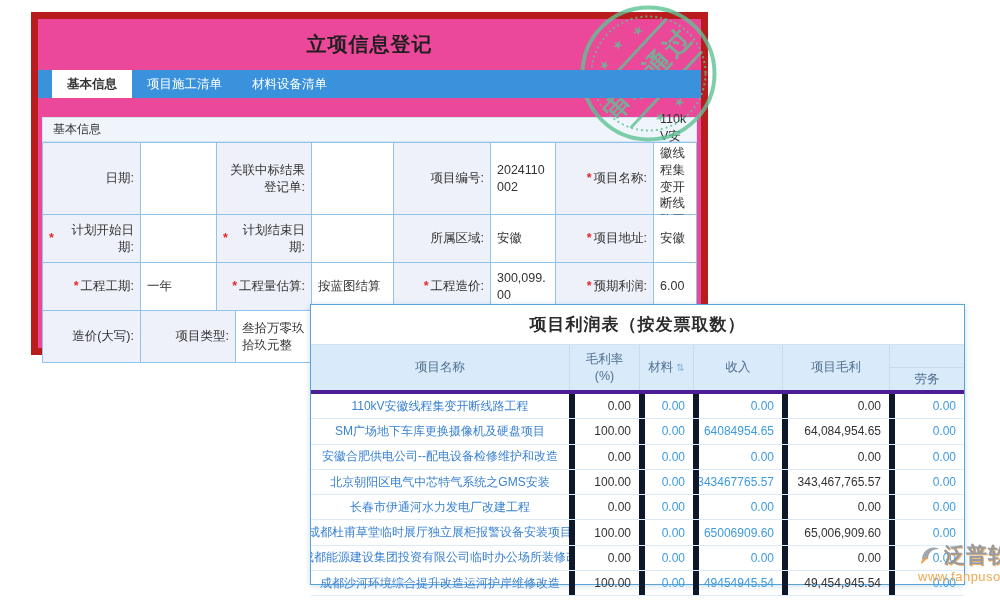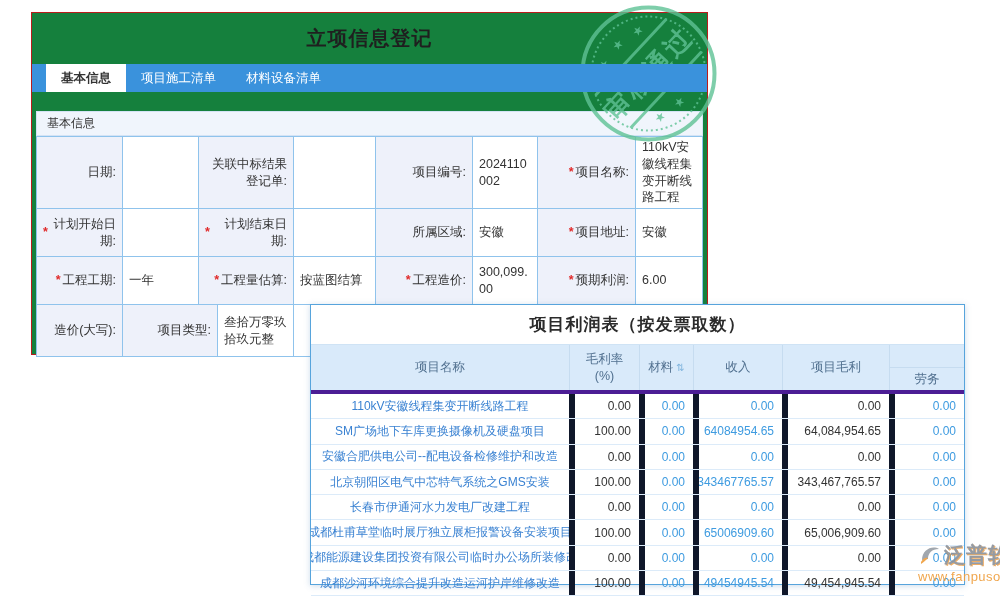--- a/index.html
+++ b/index.html
@@ -3,21 +3,21 @@
 <meta charset="utf-8">
 <style>
   html,body{margin:0;padding:0;}
   body{
     width:1000px;height:600px;position:relative;overflow:hidden;background:#fff;
     font-family:"Liberation Sans","DejaVu Sans",sans-serif;color:#333;
   }
   
   .form-window{
     position:absolute;left:31px;top:12px;width:677px;height:343px;
-    background:#15803d;border:1px solid #b91c1c;box-sizing:border-box;
+    background:#ec4899;border:7px solid #b91c1c;box-sizing:border-box;
   }
   .form-title{
     height:51px;display:flex;align-items:center;justify-content:center;
     font-size:20px;font-weight:bold;color:#1f1f1f;letter-spacing:1px;
   }
   .tabbar{
     position:absolute;left:0;top:51px;right:0;height:28px;background:#3a92dc;
     display:flex;align-items:stretch;z-index:6;
   }
   .tab{
@@ -35,21 +35,21 @@
   }
   .frow{display:flex;}
   .r0{height:72px}.r1{height:48px}.r2{height:48px}.r3{height:52px}
   .fcell{
     box-sizing:border-box;border-right:1px solid #8fc3ec;border-bottom:1px solid #8fc3ec;
     display:flex;align-items:center;font-size:12.5px;line-height:1.35;padding:2px 6px;
   }
   .lab{background:#eef1fa;justify-content:flex-end;text-align:right;}
   .val{background:#fff;justify-content:flex-start;text-align:left;word-break:break-all;}
   .req{color:#e02b2b;margin-right:2px;font-weight:bold;}
-  .lc0{width:86px}.vc0{width:76px}
+  .lc0{width:98px}.vc0{width:76px}
   .lc1{width:95px}.vc1{width:82px}
   .lc2{width:97px}.vc2{width:65px}
   .lc3{width:98px}.vc3{flex:1}
   
   .stamp{position:absolute;left:578px;top:3px;width:141px;height:141px;z-index:5;opacity:.8;}
   
   .profit-window{
     position:absolute;left:310px;top:304px;width:655px;height:281px;z-index:10;
     background:#fff;border:1px solid #57a4dc;box-sizing:border-box;
     box-shadow:0 1px 6px rgba(60,120,180,.25);

